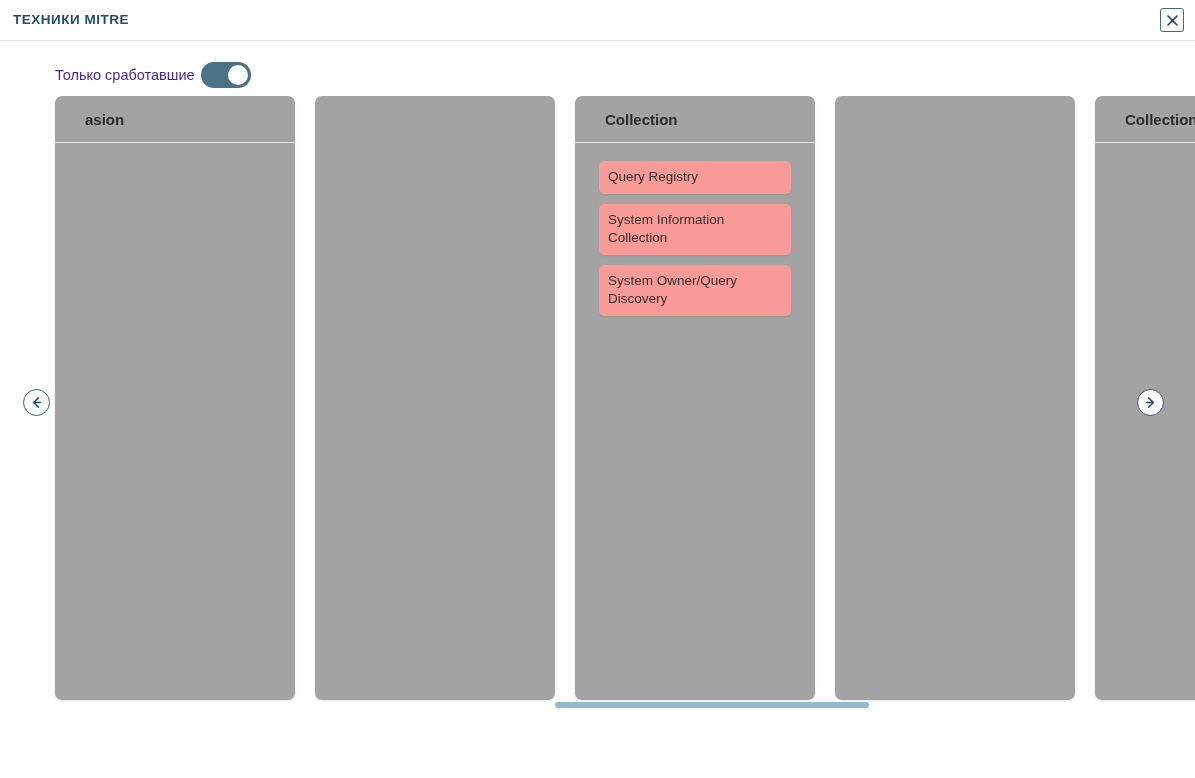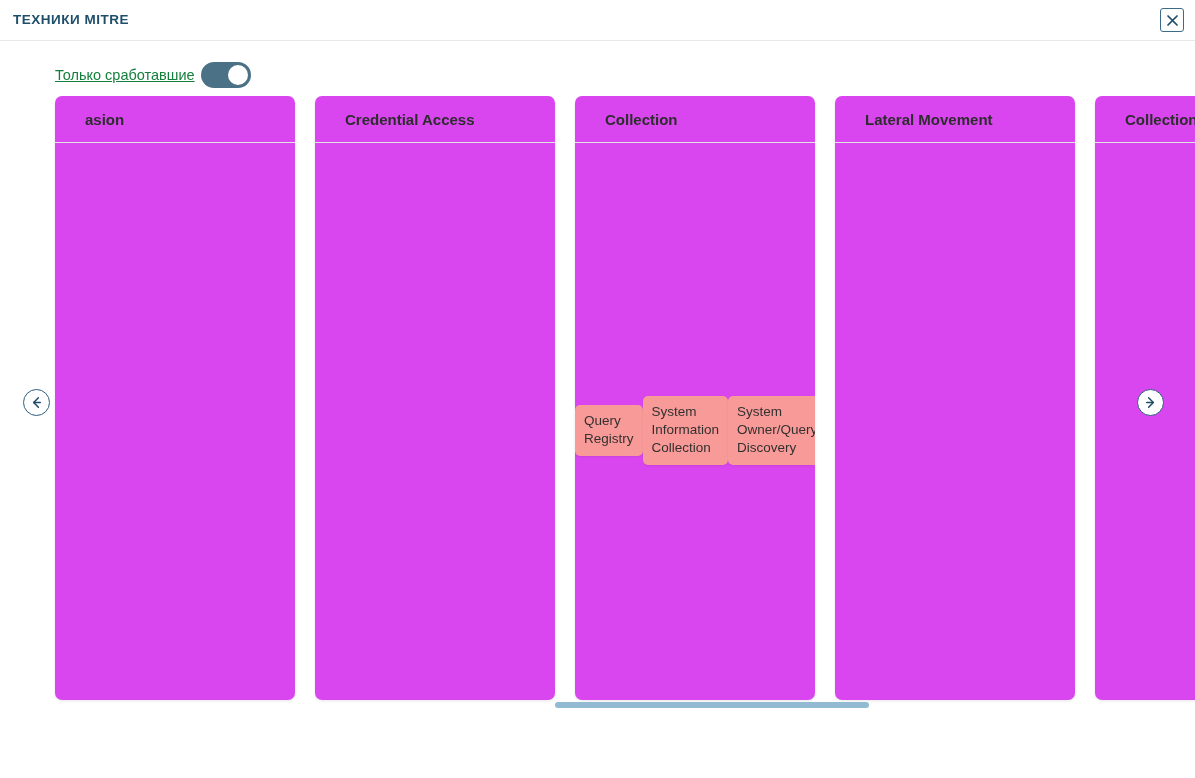--- a/index.html
+++ b/index.html
@@ -60,23 +60,22 @@
     height: 30px;
     display: flex;
     align-items: center;
   }
   .filter-label {
     position: absolute;
     left: 55px;
     top: 0;
     line-height: 30px;
     font-size: 14.5px;
-    color: #15803d;
+    color: #4c1d95;
     white-space: nowrap;
-    text-decoration: underline;
   }
   .toggle {
     position: absolute;
     left: 201px;
     top: 2px;
     width: 50px;
     height: 26px;
     border-radius: 13px;
     background: #4b7186;
     cursor: pointer;
@@ -106,21 +105,21 @@
     position: absolute;
     left: 55px;
     top: 0;
     display: flex;
     gap: 20px;
     height: 605px;
   }
   .column {
     width: 240px;
     flex: 0 0 240px;
-    background: #d946ef;
+    background: #a3a3a3;
     border-radius: 7px;
     box-shadow: 0 1px 3px rgba(0,0,0,0.10);
     display: flex;
     flex-direction: column;
     height: 604px;
   }
   .column-header {
     height: 47px;
     flex: 0 0 47px;
     display: flex;
@@ -131,21 +130,22 @@
   .column-title {
     font-size: 15px;
     font-weight: bold;
     color: #2d2d2d;
     white-space: nowrap;
   }
   .column-body {
     flex: 1 1 auto;
     padding: 18px 0 0 0;
     display: flex;
-    flex-direction: row;
+    flex-direction: column;
+    gap: 10px;
     align-items: center;
     overflow: hidden;
   }
   .technique-chip {
     width: 192px;
     background: #f89a98;
     border-radius: 5px;
     padding: 7px 9px 8px 9px;
     font-size: 13.5px;
     line-height: 18px;
@@ -216,39 +216,33 @@
 
 <div class="board-viewport">
   <div class="board" id="board">
       <div class="column">
         <div class="column-header">
           <div class="column-title">asion</div>
         </div>
         <div class="column-body"></div>
       </div>
       <div class="column">
-        <div class="column-header">
-          <div class="column-title">Credential Access</div>
-        </div>
         <div class="column-body"></div>
       </div>
       <div class="column">
         <div class="column-header">
           <div class="column-title">Collection</div>
         </div>
         <div class="column-body">
           <div class="technique-chip">Query Registry</div>
           <div class="technique-chip">System Information Collection</div>
           <div class="technique-chip">System Owner/Query Discovery</div>
         </div>
       </div>
       <div class="column">
-        <div class="column-header">
-          <div class="column-title">Lateral Movement</div>
-        </div>
         <div class="column-body"></div>
       </div>
       <div class="column">
         <div class="column-header">
           <div class="column-title">Collection</div>
         </div>
         <div class="column-body"></div>
       </div>
     </div>
 </div>

